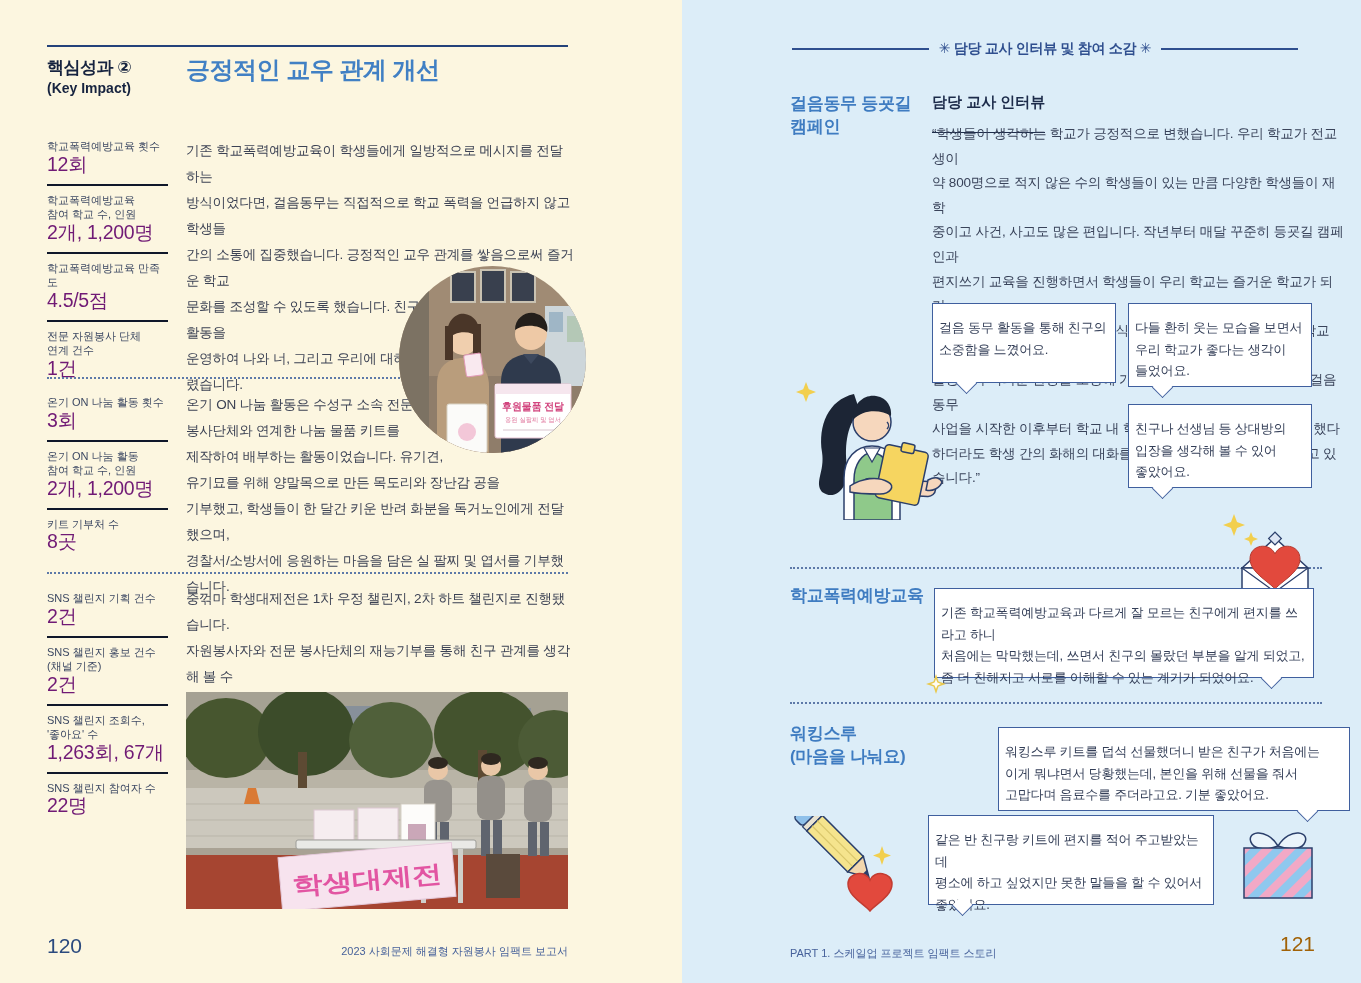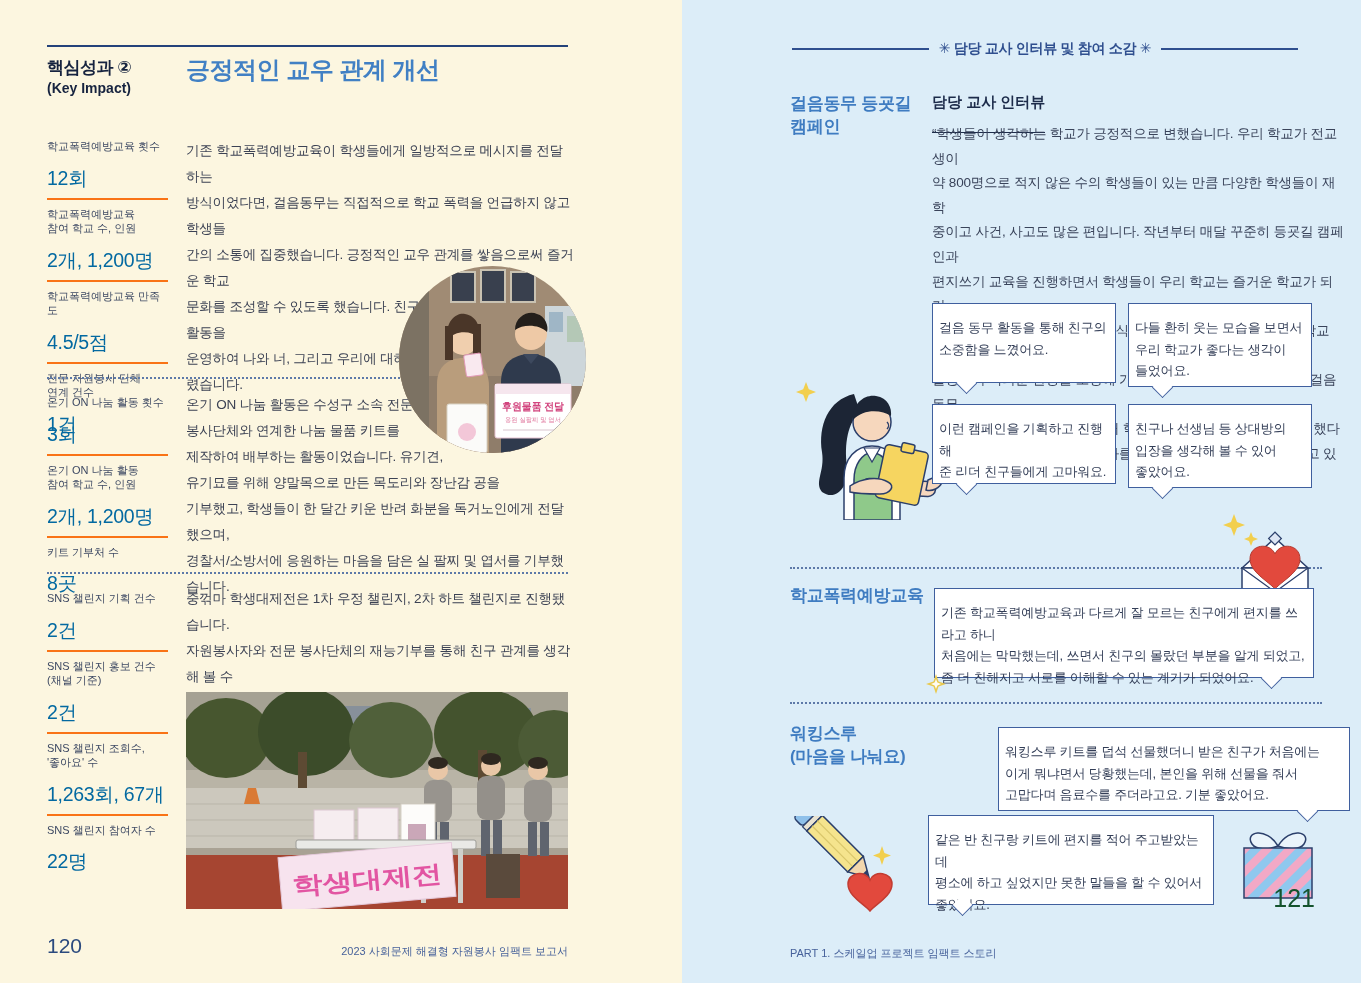--- a/index.html
+++ b/index.html
@@ -8,24 +8,24 @@
   .page{position:absolute;top:0;height:983px;overflow:hidden;}
   .page.left{left:0;width:682px;background:#fcf6e0;}
   .page.right{left:682px;width:679px;background:#dcedf8;}
   .rule{position:absolute;background:#24427a;}
   .dotted{position:absolute;height:0;border-top:2px dotted #5d79a8;}
   
   .kicker{position:absolute;left:47px;top:56px;font-size:17px;font-weight:bold;color:#16233f;letter-spacing:-0.5px;}
   .kicker-sub{position:absolute;left:47px;top:80px;font-size:14px;font-weight:bold;color:#16233f;}
   .title{position:absolute;left:186px;top:54px;margin:0;font-size:24px;font-weight:600;color:#4180c4;letter-spacing:-0.5px;}
   .stats{position:absolute;left:47px;width:121px;}
-  .stat{border-bottom:2px solid #f97316;padding:7px 0 9px;}
+  .stat{border-bottom:2px solid #0f172a;padding:7px 0 9px;}
   .stat:last-child{border-bottom:none;}
   .stat .lbl{font-size:11px;line-height:14.5px;color:#3d4963;white-space:pre-line;}
-  .stat .val{font-size:19.5px;line-height:21px;color:#0369a1;margin-top:14px;letter-spacing:-0.3px;}
+  .stat .val{font-size:19.5px;line-height:21px;color:#701a75;margin-top:0;letter-spacing:-0.3px;}
   .body-text{position:absolute;margin:0;font-size:13.5px;line-height:26px;color:#3c4254;
              white-space:pre-line;letter-spacing:-0.2px;}
   .photo{position:absolute;z-index:2;}
   .lp-pagenum{position:absolute;left:47px;top:934px;font-size:21px;color:#2b4a7e;}
   .lp-footer{position:absolute;left:186px;top:944px;width:382px;text-align:right;font-size:11px;color:#47629b;}
   
   .rp-header{position:absolute;left:110px;top:40px;width:506px;display:flex;align-items:center;gap:10px;
              color:#2f4f8f;font-weight:bold;font-size:14px;letter-spacing:-0.3px;}
   .rp-header .hline{flex:1;height:1.5px;background:#2f4f8f;}
   .sec-label{position:absolute;left:108px;margin:0;font-size:17px;font-weight:bold;color:#3f7cc1;
@@ -33,21 +33,21 @@
   .interview-heading{position:absolute;left:250px;top:93px;font-size:15px;font-weight:bold;color:#1c2b4a;
              border-bottom:1.5px solid #1c2b4a;padding-bottom:20px;}
   .quote{position:absolute;left:250px;top:122px;width:412px;margin:0;font-size:13.5px;line-height:24.6px;
              color:#39435a;white-space:pre-line;letter-spacing:-0.2px;}
   .bubble{position:absolute;z-index:2;box-sizing:border-box;background:#fff;border:1.5px solid #3f5f9e;
           color:#333e57;font-size:13px;line-height:21.5px;padding:13px 6px;white-space:pre-line;letter-spacing:-0.2px;}
   .bubble::after{content:"";position:absolute;bottom:-8.5px;width:14px;height:14px;background:#fff;
           border-right:1.5px solid #3f5f9e;border-bottom:1.5px solid #3f5f9e;transform:rotate(45deg);}
   .bubble.tl::after{left:26px;}
   .bubble.tr::after{right:34px;}
-  .rp-pagenum{position:absolute;right:46px;top:884px;font-size:25px;color:#14532d;}
+  .rp-pagenum{position:absolute;right:46px;top:932px;font-size:21px;color:#a16207;}
   .rp-footer{position:absolute;left:108px;top:946px;font-size:11px;color:#47629b;}
   .illus{position:absolute;}
 </style>
 </head>
 <body>
 
 <div class="spread">
 
   <section class="page left">
     <div class="rule" style="left:47px;top:45px;width:521px;height:2px;"></div>
@@ -250,22 +250,20 @@
 위해서 노력하는 학교구나를 인식하고 인정하는 과정을 통해서 학교 폭력이
 발생하기 어려운 환경을 조성해 가고 있다고 생각합니다. 실제로 걸음동무
 사업을 시작한 이후부터 학교 내 학교 폭력 발생이 줄어들고, 발생했다
 하더라도 학생 간의 화해의 대화를 통해 해결되는 경우가 많아지고 있습니다.”</p>
 
     <div class="bubble tl" style="left:250px;top:303px;width:184px;height:80px;">걸음 동무 활동을 통해 친구의
 소중함을 느꼈어요.</div>
     <div class="bubble tl" style="left:446px;top:303px;width:184px;height:84px;">다들 환히 웃는 모습을 보면서
 우리 학교가 좋다는 생각이
 들었어요.</div>
-    <div class="bubble tl" style="left:250px;top:404px;width:184px;height:80px;">이런 캠페인을 기획하고 진행해
-준 리더 친구들에게 고마워요.</div>
     <div class="bubble tl" style="left:446px;top:404px;width:184px;height:84px;">친구나 선생님 등 상대방의
 입장을 생각해 볼 수 있어
 좋았어요.</div>
 
     <svg class="illus" style="left:110px;top:380px;width:152px;height:140px;" viewBox="0 0 152 140">
       <polygon points="14,2 16.8,9.2 24,12 16.8,14.8 14,22 11.2,14.8 4,12 11.2,9.2" fill="#f2cf4e"></polygon>
       <path d="M62,14 C36,20 26,46 30,72 C33,92 22,102 30,112 C44,122 58,106 55,86 C52,64 56,42 68,32 Z" fill="#1c2535"></path>
       <path d="M52,140 L52,98 C52,78 64,66 80,66 C98,66 108,80 108,100 L108,140 Z" fill="#ffffff" stroke="#2b3f6b" stroke-width="1.5"></path>
       <path d="M62,140 L62,100 C62,84 70,74 80,72 C92,74 100,86 100,102 L100,140 Z" fill="#8fc98a" stroke="#2b3f6b" stroke-width="1.5"></path>
       <path d="M72,68 L80,82 L88,68 Z" fill="#fff" stroke="#2b3f6b" stroke-width="1.2"></path>

